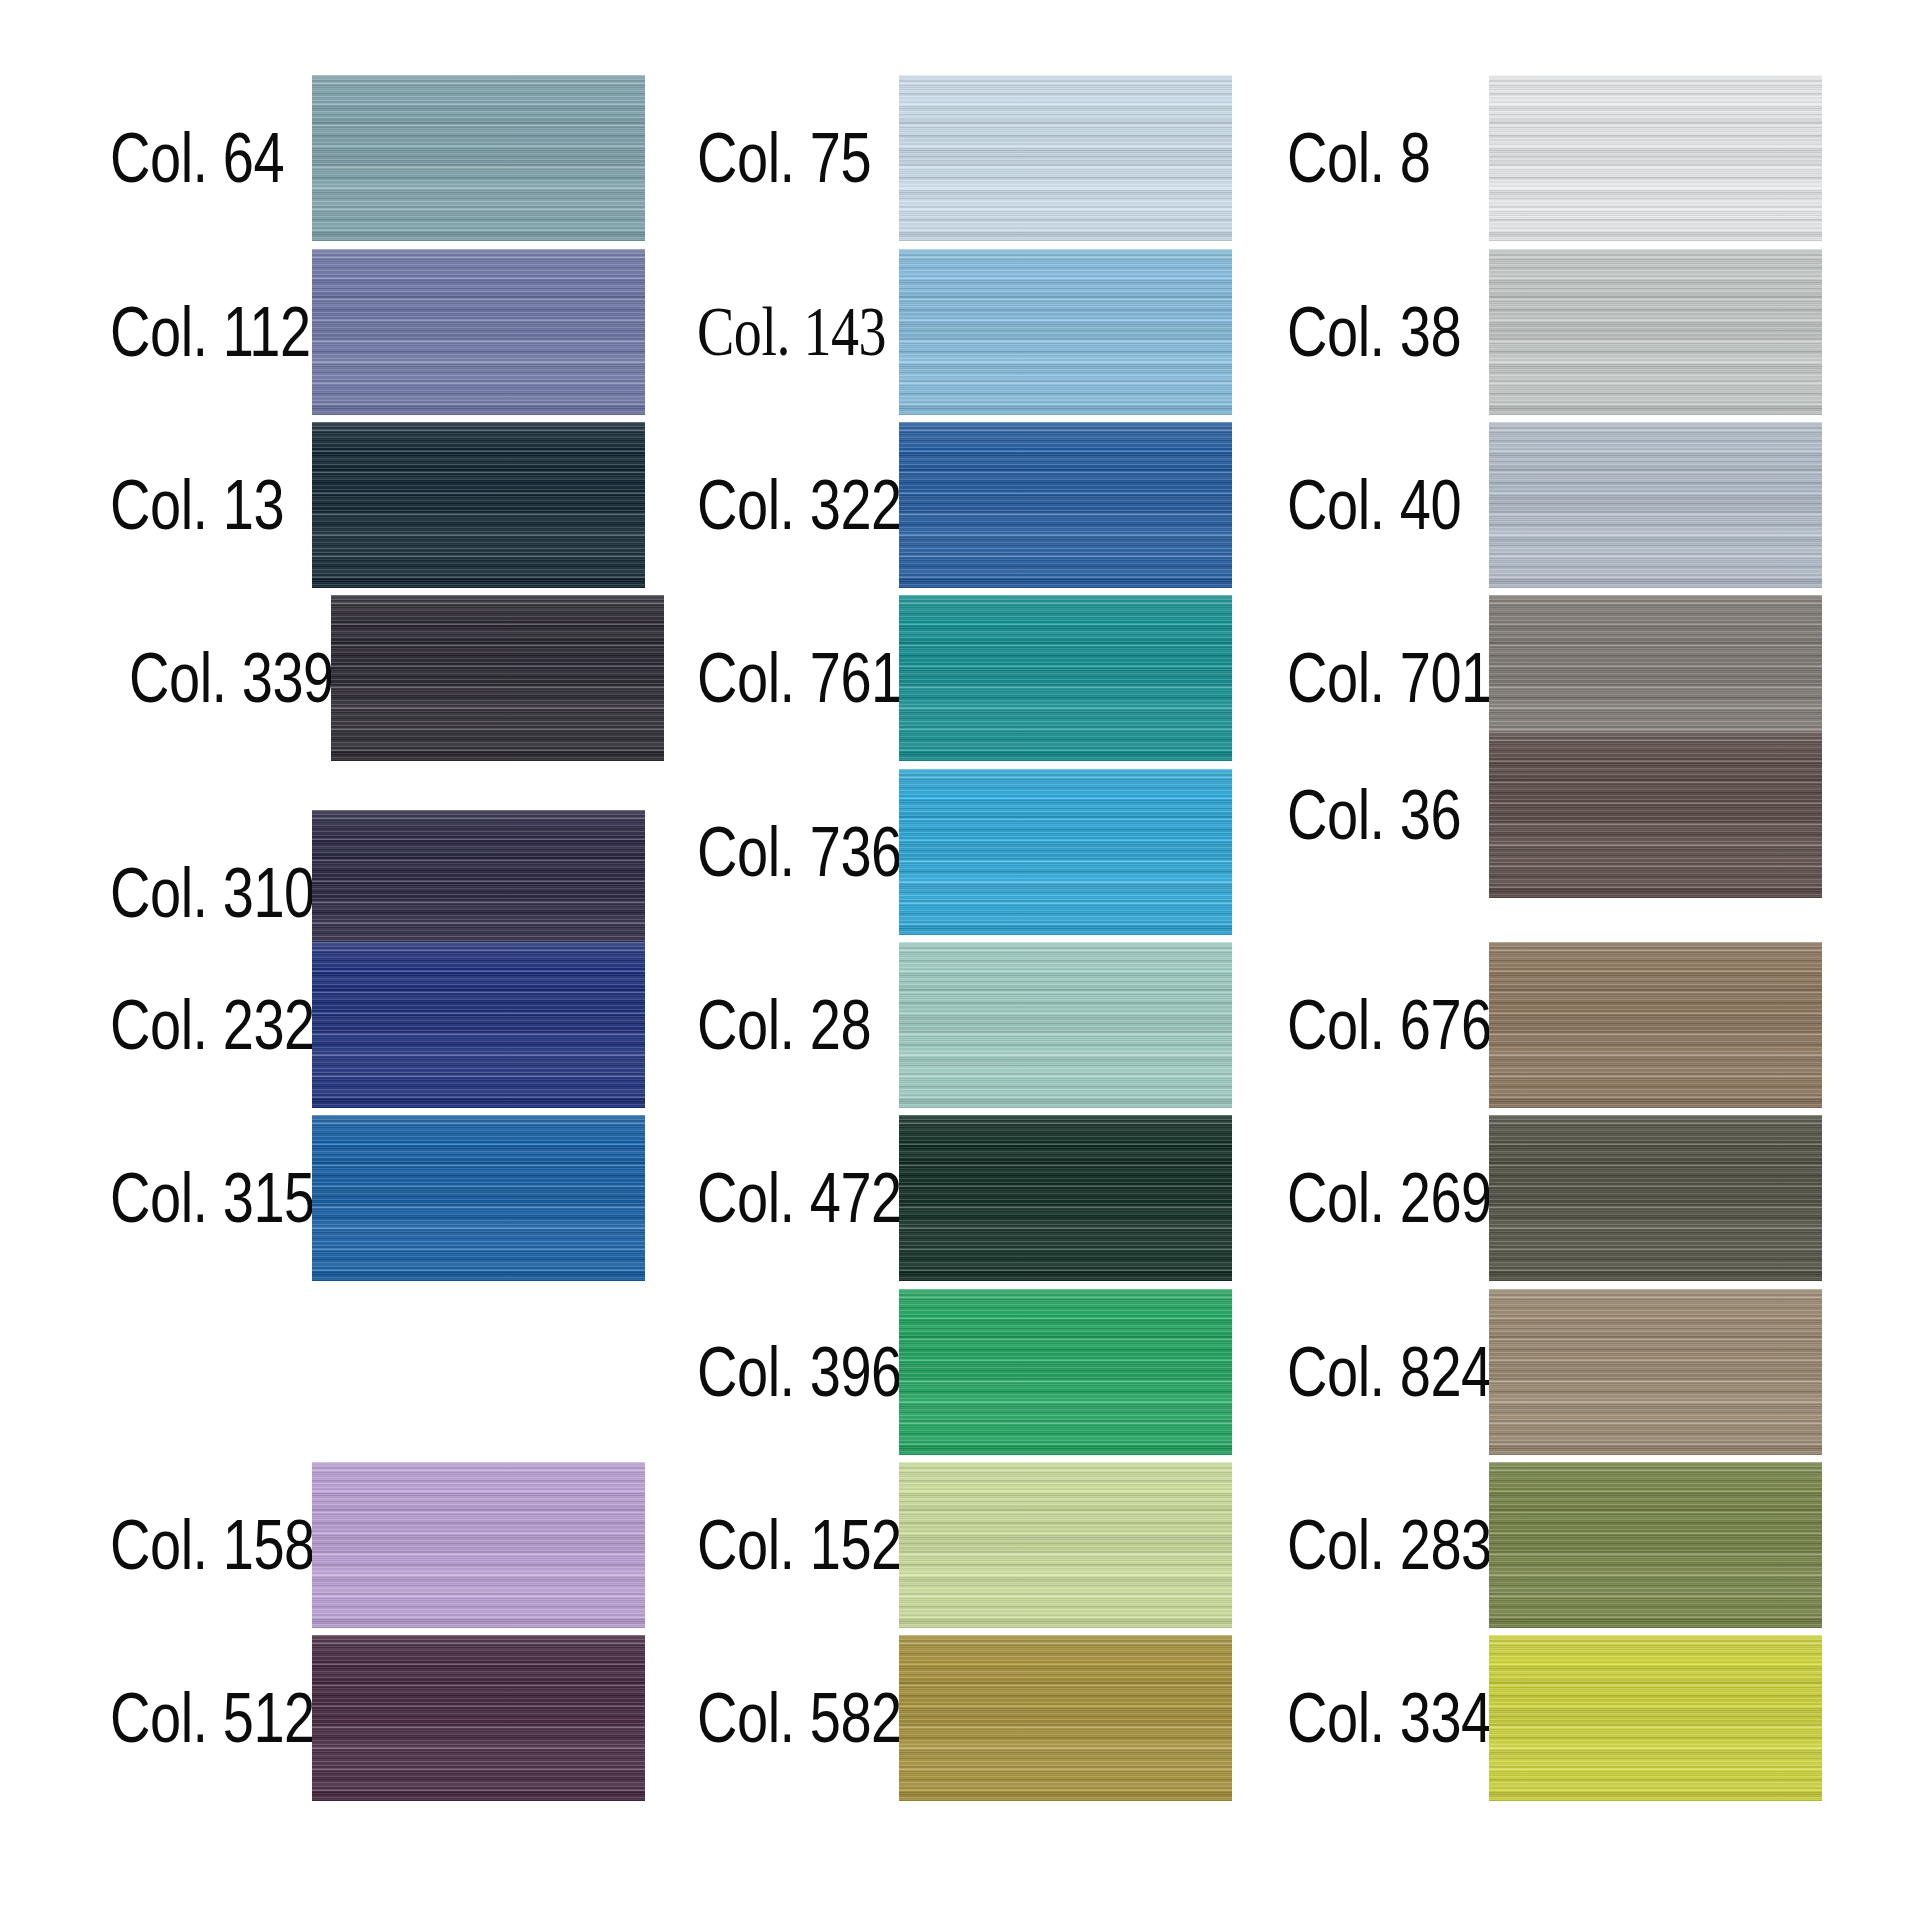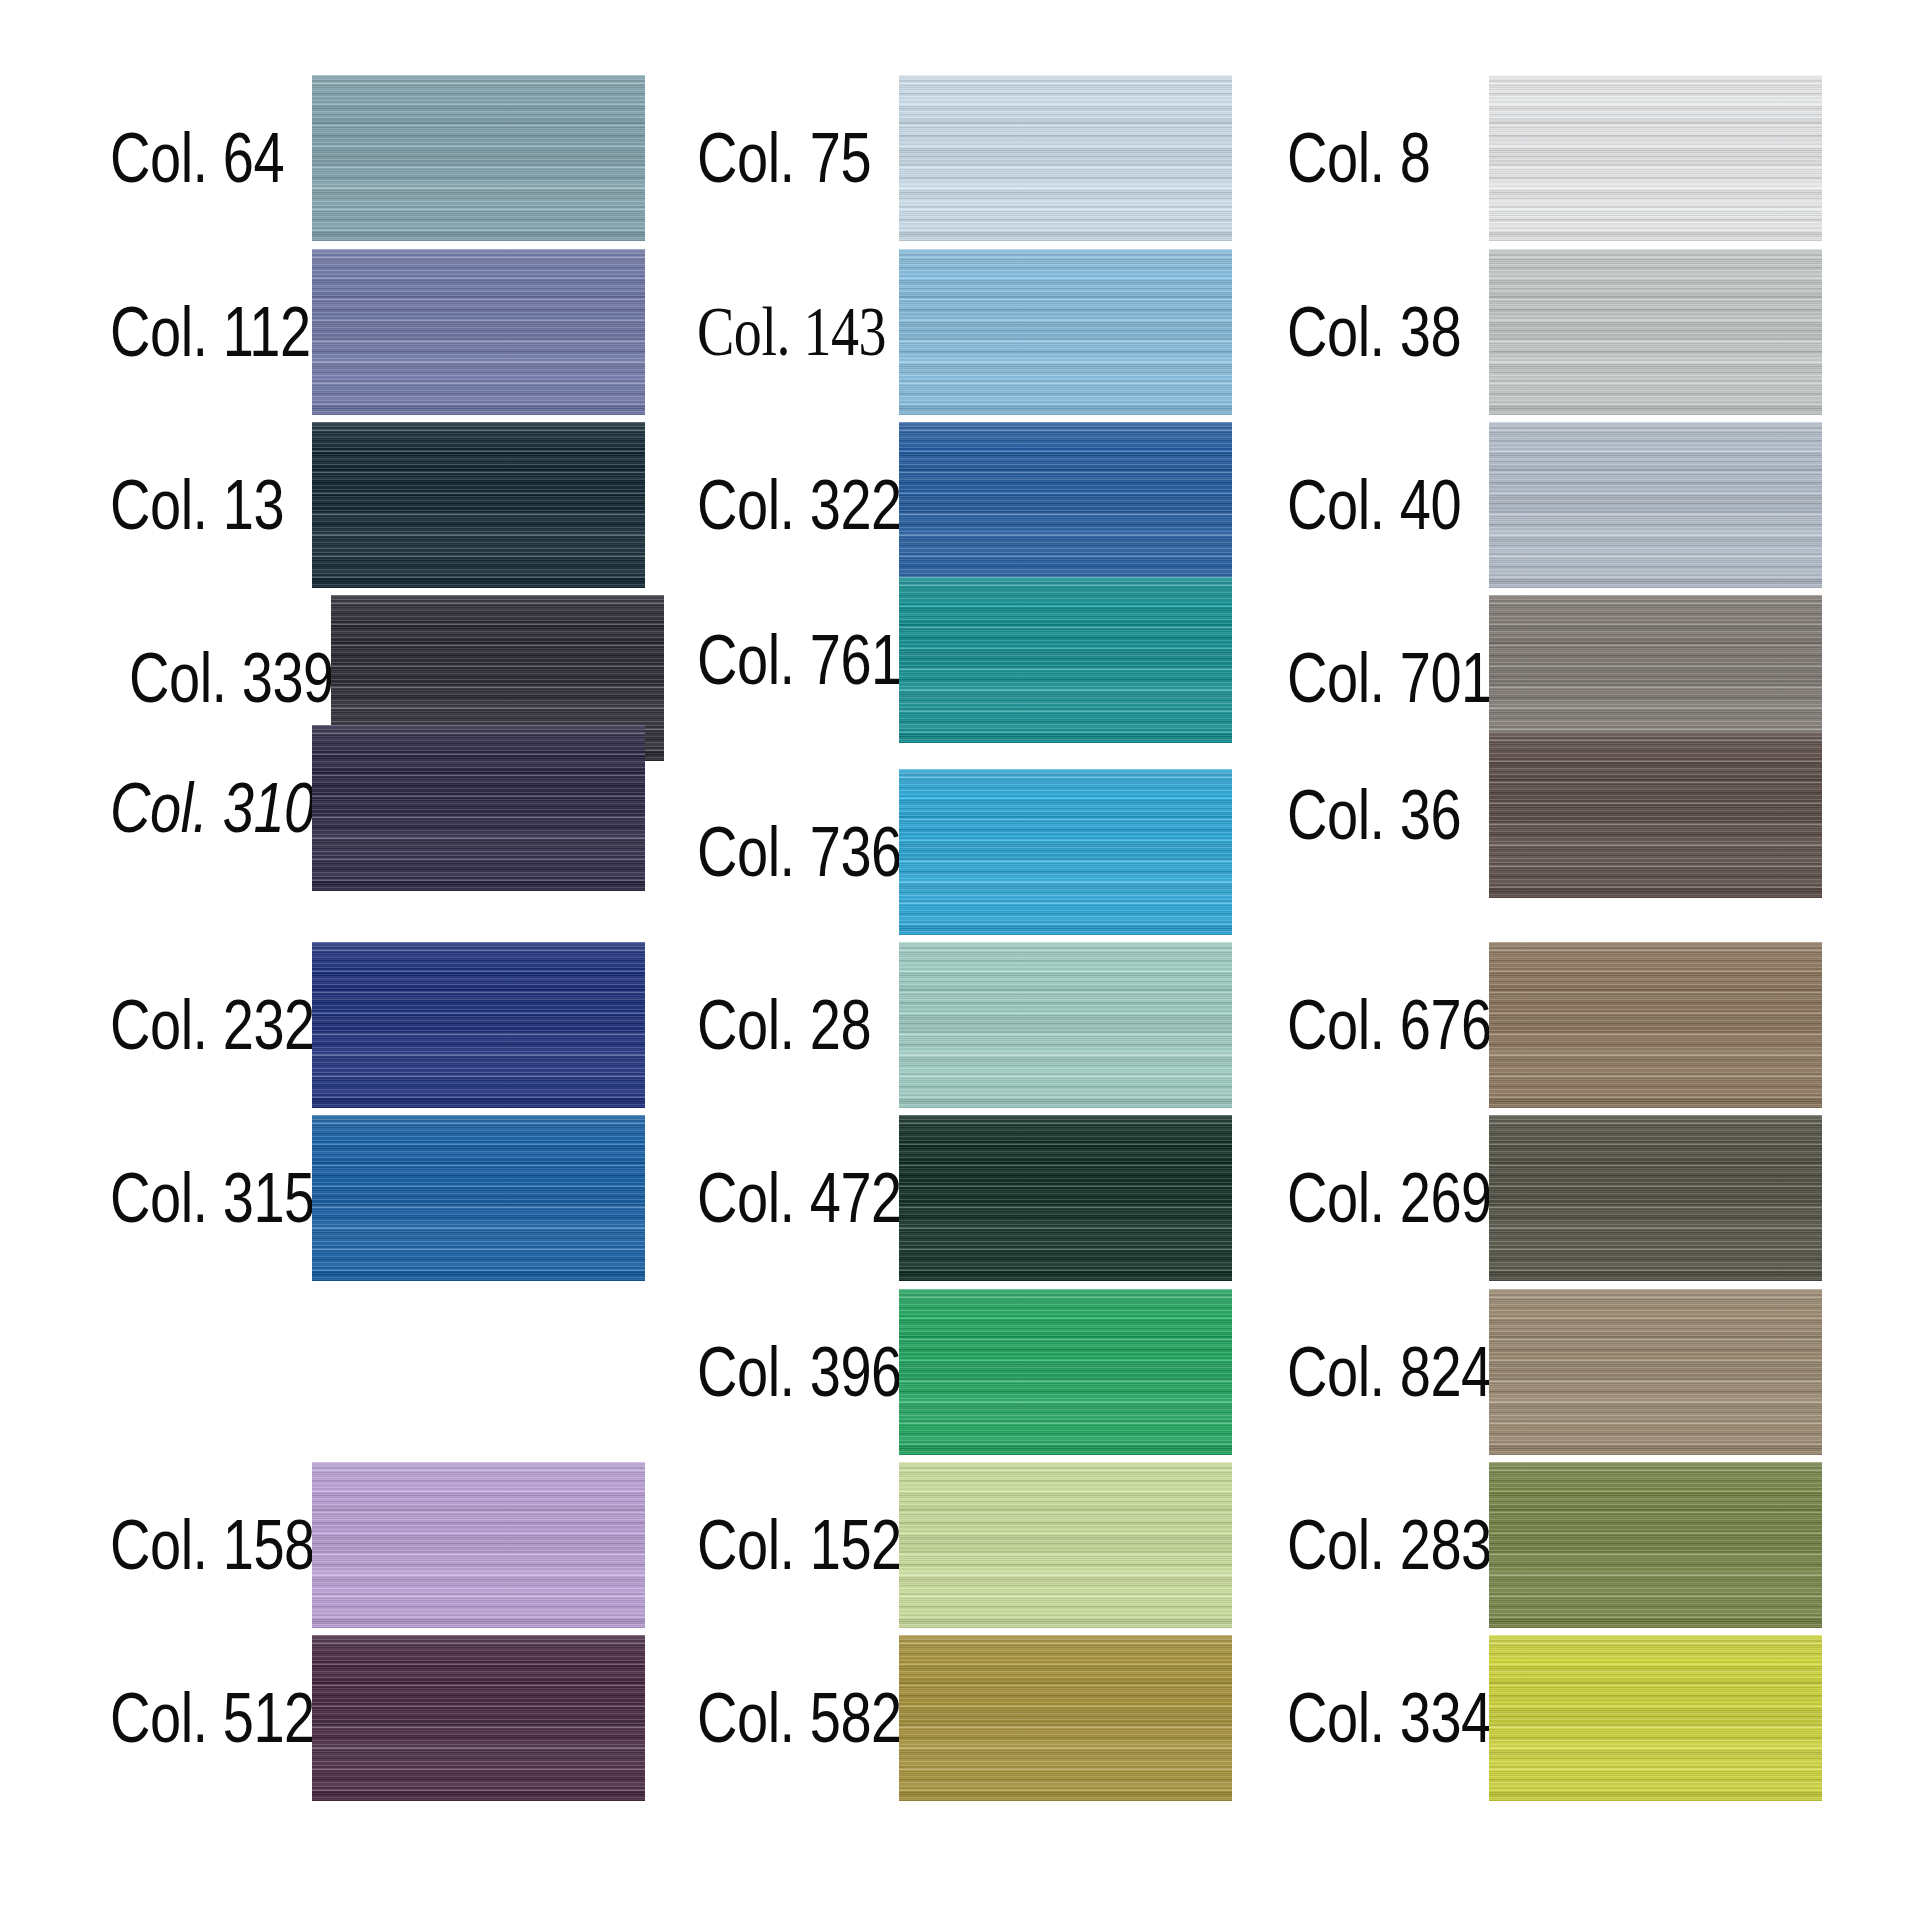--- a/index.html
+++ b/index.html
@@ -129,21 +129,21 @@
           <div class="sheen"></div>
         </div>
       </div>
       <div class="row" style="top: 595px; margin-left: 19px;">
         <div class="label">Col. 339</div>
         <div class="swatch" style="background: rgb(35, 32, 43);">
           <div class="tex"></div>
           <div class="sheen"></div>
         </div>
       </div>
-      <div class="row" style="top: 725px; font-style: italic;">
+      <div class="row" style="top: 810px;">
         <div class="label">Col. 310</div>
         <div class="swatch" style="background: rgb(35, 31, 62);">
           <div class="tex"></div>
           <div class="sheen"></div>
         </div>
       </div>
       <div class="row" style="top: 942px;">
         <div class="label">Col. 232</div>
         <div class="swatch" style="background: rgb(20, 39, 122);">
           <div class="tex"></div>
@@ -187,21 +187,21 @@
           <div class="sheen"></div>
         </div>
       </div>
       <div class="row" style="top: 422px;">
         <div class="label">Col. 322</div>
         <div class="swatch" style="background: rgb(26, 87, 160);">
           <div class="tex"></div>
           <div class="sheen"></div>
         </div>
       </div>
-      <div class="row" style="top: 577px; text-align: center;">
+      <div class="row" style="top: 595px; text-align: center;">
         <div class="label">Col. 761</div>
         <div class="swatch" style="background: rgb(10, 143, 145);">
           <div class="tex"></div>
           <div class="sheen"></div>
         </div>
       </div>
       <div class="row" style="top: 769px;">
         <div class="label">Col. 736</div>
         <div class="swatch" style="background: rgb(35, 168, 220);">
           <div class="tex"></div>

